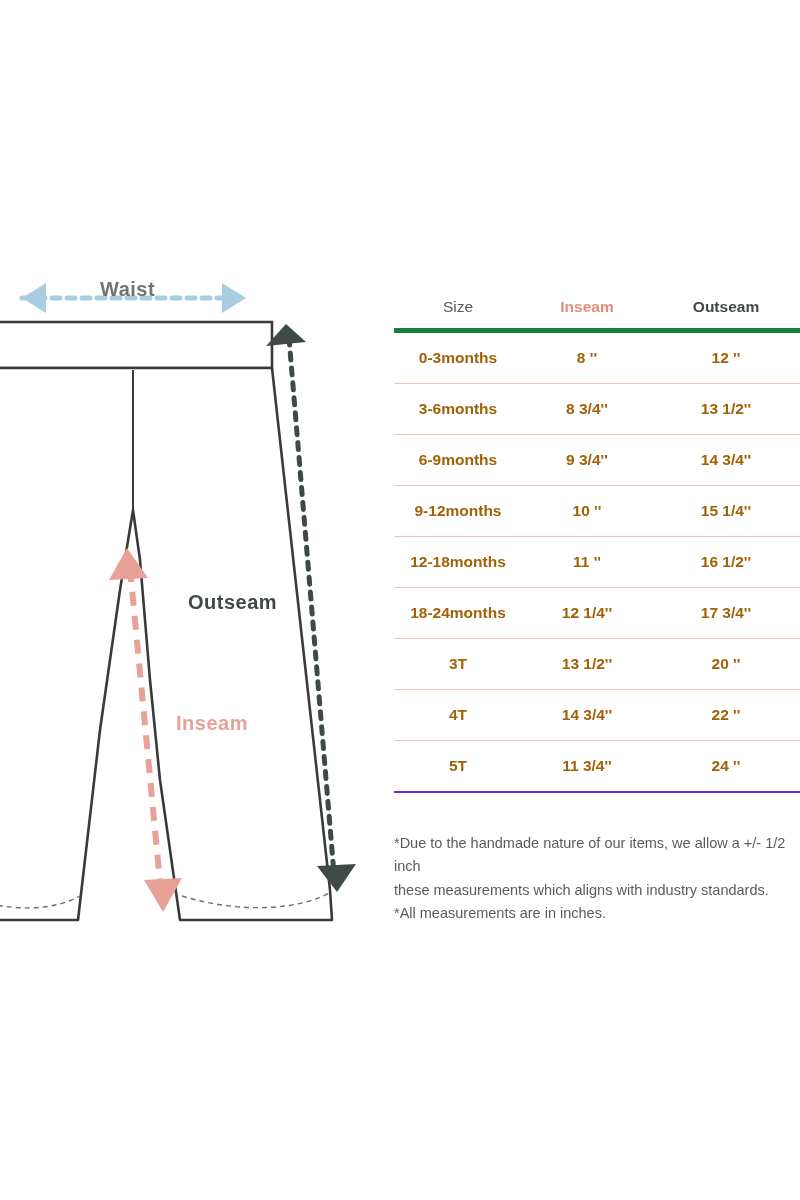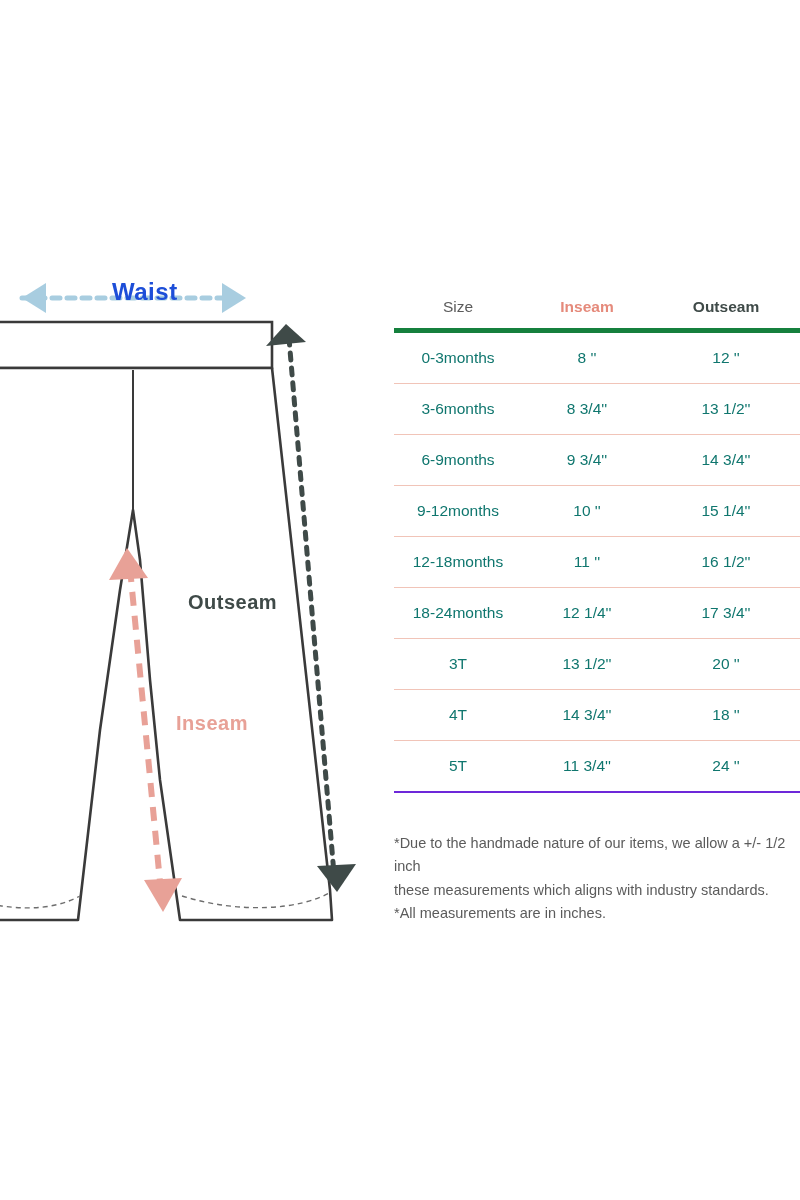--- a/index.html
+++ b/index.html
@@ -28,24 +28,24 @@
     display: block;
   }
 
   .lbl {
     position: absolute;
     font-weight: bold;
     letter-spacing: 0.5px;
     white-space: nowrap;
   }
   #waist-label {
-    left: 112px;
+    left: 100px;
     top: 278px;
-    font-size: 24px;
-    color: #1d4ed8;
+    font-size: 20px;
+    color: #737373;
   }
   #outseam-label {
     left: 188px;
     top: 591px;
     font-size: 20px;
     color: #3f4a48;
   }
   #inseam-label {
     left: 176px;
     top: 712px;
@@ -60,23 +60,23 @@
     top: 286px;
     width: 406px;
   }
   table.size-table {
     border-collapse: collapse;
     width: 406px;
     table-layout: fixed;
   }
   table.size-table th,
   table.size-table td {
-    font-weight: normal;
+    font-weight: bold;
     font-size: 15.5px;
-    color: #0f766e;
+    color: #a16207;
     padding: 0;
     height: 50px;
     vertical-align: middle;
     text-align: center;
     border-bottom: 1px solid #f1c4b8;
   }
   table.size-table thead th {
     height: 42px;
     border-bottom: 5px solid #15803d;
   }
@@ -208,21 +208,21 @@
         <td class="cell-outseam">17 3/4''</td>
       </tr>
       <tr>
         <td class="cell-size">3T</td>
         <td class="cell-inseam">13 1/2''</td>
         <td class="cell-outseam">20     ''</td>
       </tr>
       <tr>
         <td class="cell-size">4T</td>
         <td class="cell-inseam">14 3/4''</td>
-        <td class="cell-outseam">18     ''</td>
+        <td class="cell-outseam">22     ''</td>
       </tr>
       <tr>
         <td class="cell-size">5T</td>
         <td class="cell-inseam">11 3/4''</td>
         <td class="cell-outseam">24     ''</td>
       </tr>
     </tbody>
   </table>
 </div>
 

